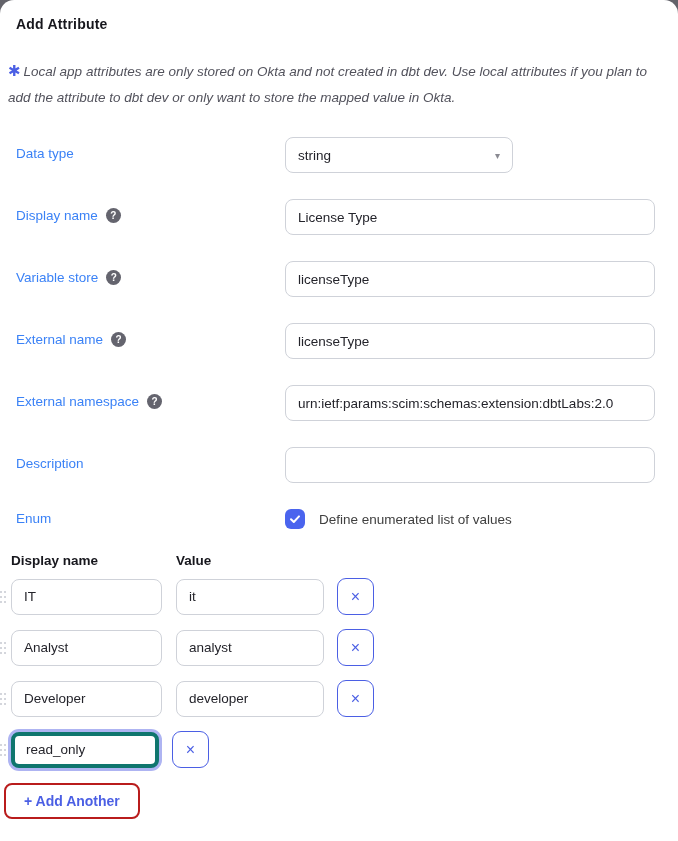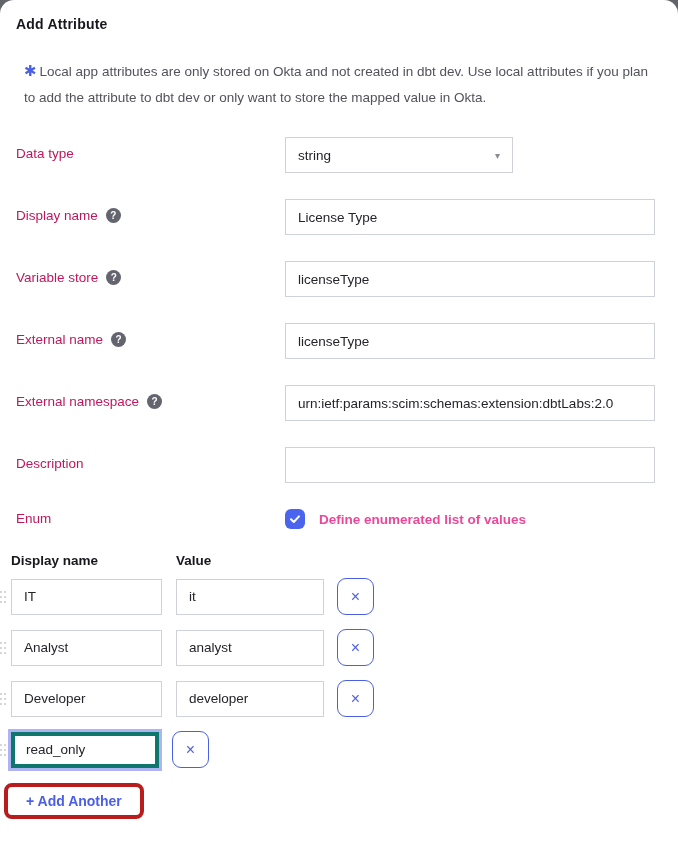--- a/index.html
+++ b/index.html
@@ -17,25 +17,26 @@
     padding-top: 16px;
   }
   .page-title {
     font-size: 14px;
     font-weight: 700;
     color: #17171d;
     padding-left: 16px;
     letter-spacing: 0.2px;
   }
   .note {
-    margin: 26px 16px 0 24px;
+    margin: 26px 16px 0 8px;
     font-size: 13.5px;
     line-height: 26px;
     color: #52525c;
     max-width: 640px;
+    font-style: italic;
   }
   .note .asterisk {
     color: #4b5fe4;
     font-size: 15px;
     font-weight: 700;
     margin-right: 3px;
   }
   .form { margin-top: 26px; }
   .field-row {
     display: flex;
@@ -47,39 +48,39 @@
     width: 285px;
     padding-left: 16px;
     padding-top: 9px;
     display: flex;
     align-items: center;
     gap: 8px;
     flex-shrink: 0;
   }
   .field-label {
     font-size: 13.5px;
-    color: #be185d;
+    color: #3b82f6;
   }
   .help-icon {
     width: 15px; height: 15px;
     border-radius: 50%;
     background: #64646e;
     color: #ffffff;
     font-size: 10px;
     font-weight: 700;
     display: inline-flex;
     align-items: center;
     justify-content: center;
     cursor: pointer;
     flex-shrink: 0;
   }
   .text-input, .select {
     height: 36px;
     border: 1px solid #cfd2d9;
-    border-radius: 0;
+    border-radius: 8px;
     background: #ffffff;
     font-family: "Liberation Sans", "DejaVu Sans", sans-serif;
     font-size: 13.5px;
     color: #24242b;
     padding: 0 12px;
     outline: none;
   }
   .wide { width: 370px; padding-left: 12px; }
   .select {
     width: 228px;
@@ -104,21 +105,21 @@
     width: 20px; height: 20px;
     border-radius: 6px;
     background: #4a64ee;
     display: flex;
     align-items: center;
     justify-content: center;
     cursor: pointer;
     flex-shrink: 0;
   }
   .checkbox svg { width: 12px; height: 12px; }
-  .checkbox-label { font-size: 13.5px; color: #ec4899; font-weight: bold; }
+  .checkbox-label { font-size: 13.5px; color: #404040; }
   
   .members-label-col { padding-top: 4px; }
   .members-table { flex: 1; }
   .members-headers {
     display: flex;
     padding-left: 11px;
     margin-bottom: 10px;
   }
   .members-headers .hdr {
     font-size: 13.5px;
@@ -163,21 +164,21 @@
     align-items: center;
     justify-content: center;
     cursor: pointer;
     font-family: "Liberation Sans", "DejaVu Sans", sans-serif;
   }
   .add-btn {
     margin-left: 4px;
     margin-top: 1px;
     height: 36px;
     padding: 0 18px;
-    border: 4px solid #b91c1c;
+    border: 2px solid #b91c1c;
     border-radius: 8px;
     background: #ffffff;
     color: #4b5fe4;
     font-size: 14px;
     font-weight: 700;
     display: inline-flex;
     align-items: center;
     cursor: pointer;
     font-family: "Liberation Sans", "DejaVu Sans", sans-serif;
   }

